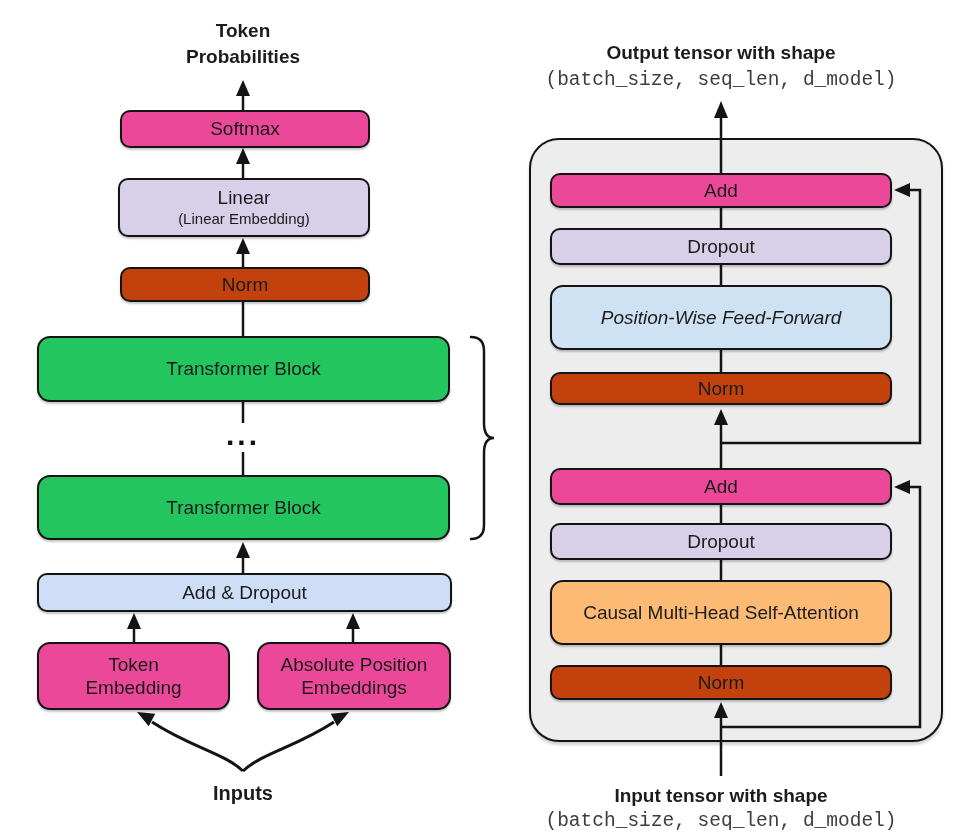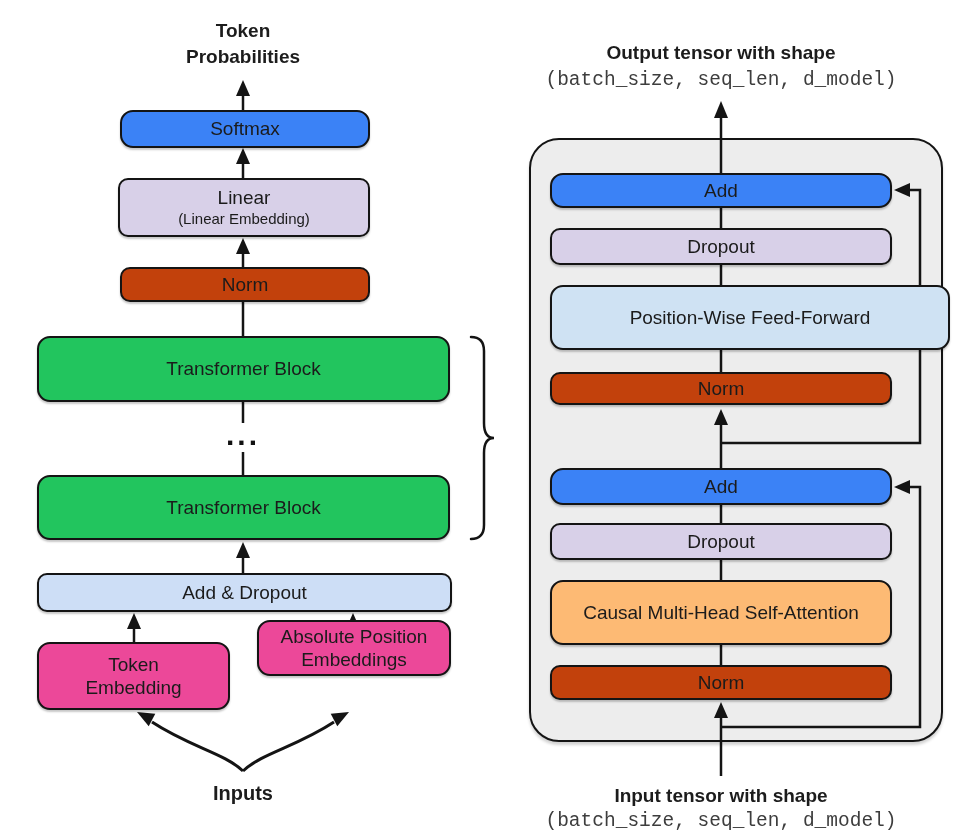--- a/index.html
+++ b/index.html
@@ -3,21 +3,21 @@
 <meta charset="utf-8">
 <style>
   html,body{margin:0;padding:0;background:#ffffff;}
   #stage{position:relative;width:965px;height:837px;background:#ffffff;overflow:hidden;
          font-family:"Liberation Sans",sans-serif;color:#1b1b1b;}
   .box{position:absolute;display:flex;flex-direction:column;align-items:center;justify-content:center;
        border:2.5px solid #141414;border-radius:10px;box-shadow:0 2px 2px rgba(0,0,0,.22);
        font-size:19px;line-height:1.22;text-align:center;font-weight:500;box-sizing:border-box;}
   .box .sub{font-size:15px;font-weight:400;margin-top:1px;}
   .big{border-radius:13px;}
-  .c-green{background:#3b82f6;border-radius:13px;}
+  .c-green{background:#ec4899;}
   .c-purple{background:#d8d0e8;}
   .c-yellow{background:#c2410c;}
   .c-blue{background:#cddef6;}
   .c-blueL{background:#cfe2f3;}
   .c-pink{background:#ec4899;}
   .c-orange{background:#fdba74;}
   .c-gray{background:#22c55e;}
   .panel{position:absolute;left:529px;top:138px;width:414px;height:604px;background:#ededed;
          border:2.5px solid #141414;border-radius:30px;box-shadow:0 3px 3px rgba(0,0,0,.18);box-sizing:border-box;}
   .caption{position:absolute;text-align:center;font-weight:600;font-size:19px;color:#1c1c1c;line-height:1.35;}
@@ -153,39 +153,39 @@
 
   <div class="box c-blue" style="left:37px;top:573px;width:415px;height:39px;">
     <span>Add &amp; Dropout</span>
   </div>
 
   <div class="box c-pink big pre" style="left:37px;top:642px;width:193px;height:68px;">
     <span class="pre">Token
 Embedding</span>
   </div>
 
-  <div class="box c-pink big pre" style="left:257px;top:620px;width:194px;height:56px;">
+  <div class="box c-pink big pre" style="left:257px;top:642px;width:194px;height:68px;">
     <span class="pre">Absolute Position
 Embeddings</span>
   </div>
 
   <div class="caption" style="left:143px;top:780px;width:200px;font-size:20px;">Inputs</div>
 
   <div class="caption" style="left:521px;top:40px;width:400px;">Output tensor with shape</div>
   <div class="mono" style="left:521px;top:69px;width:400px;">(batch_size, seq_len, d_model)</div>
 
   <div class="box c-green" style="left:550px;top:173px;width:342px;height:35px;">
     <span>Add</span>
   </div>
 
   <div class="box c-purple" style="left:550px;top:228px;width:342px;height:37px;">
     <span>Dropout</span>
   </div>
 
-  <div class="box c-blueL big" style="left:550px;top:285px;width:400px;height:65px;">
+  <div class="box c-blueL big" style="left:550px;top:285px;width:342px;height:65px;font-style:italic;">
     <span>Position-Wise Feed-Forward</span>
   </div>
 
   <div class="box c-yellow" style="left:550px;top:372px;width:342px;height:33px;">
     <span>Norm</span>
   </div>
 
   <div class="box c-green" style="left:550px;top:468px;width:342px;height:37px;">
     <span>Add</span>
   </div>

